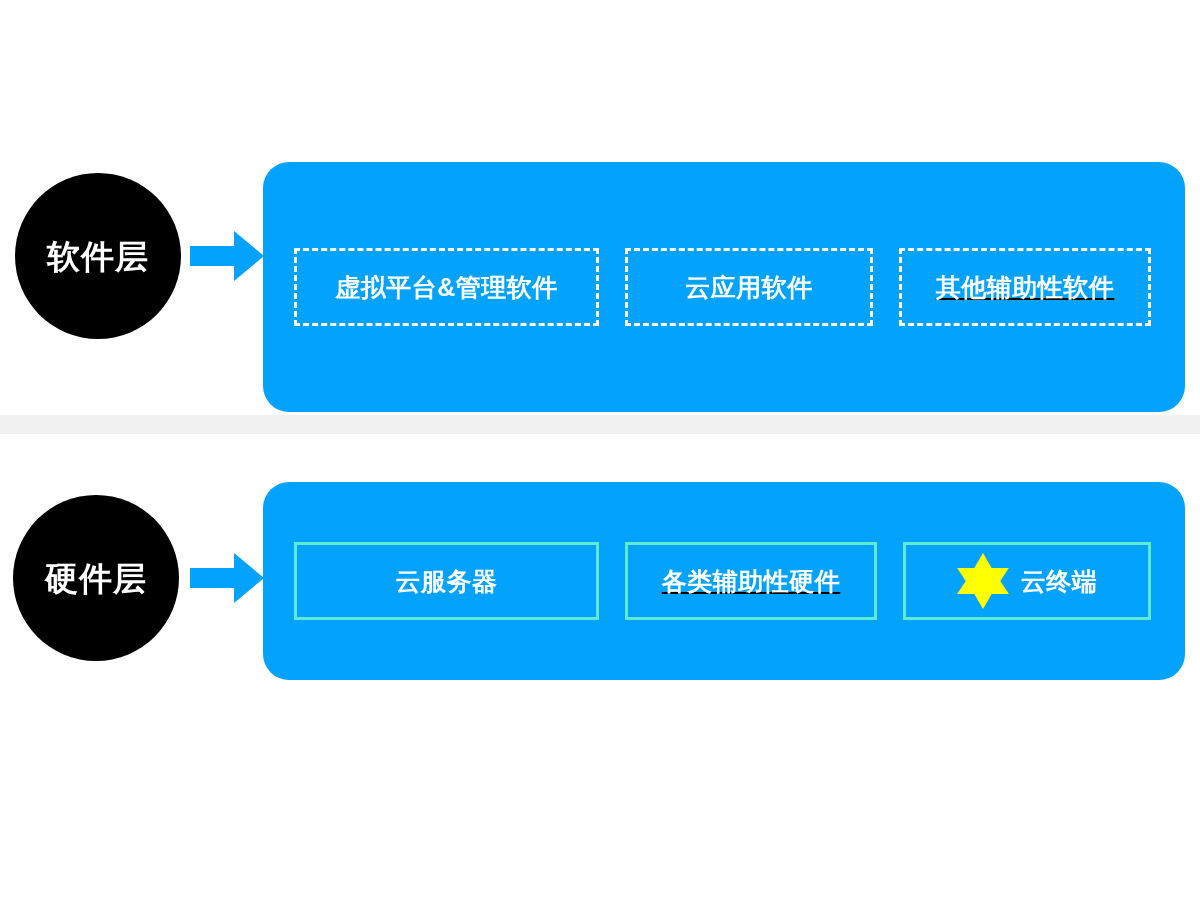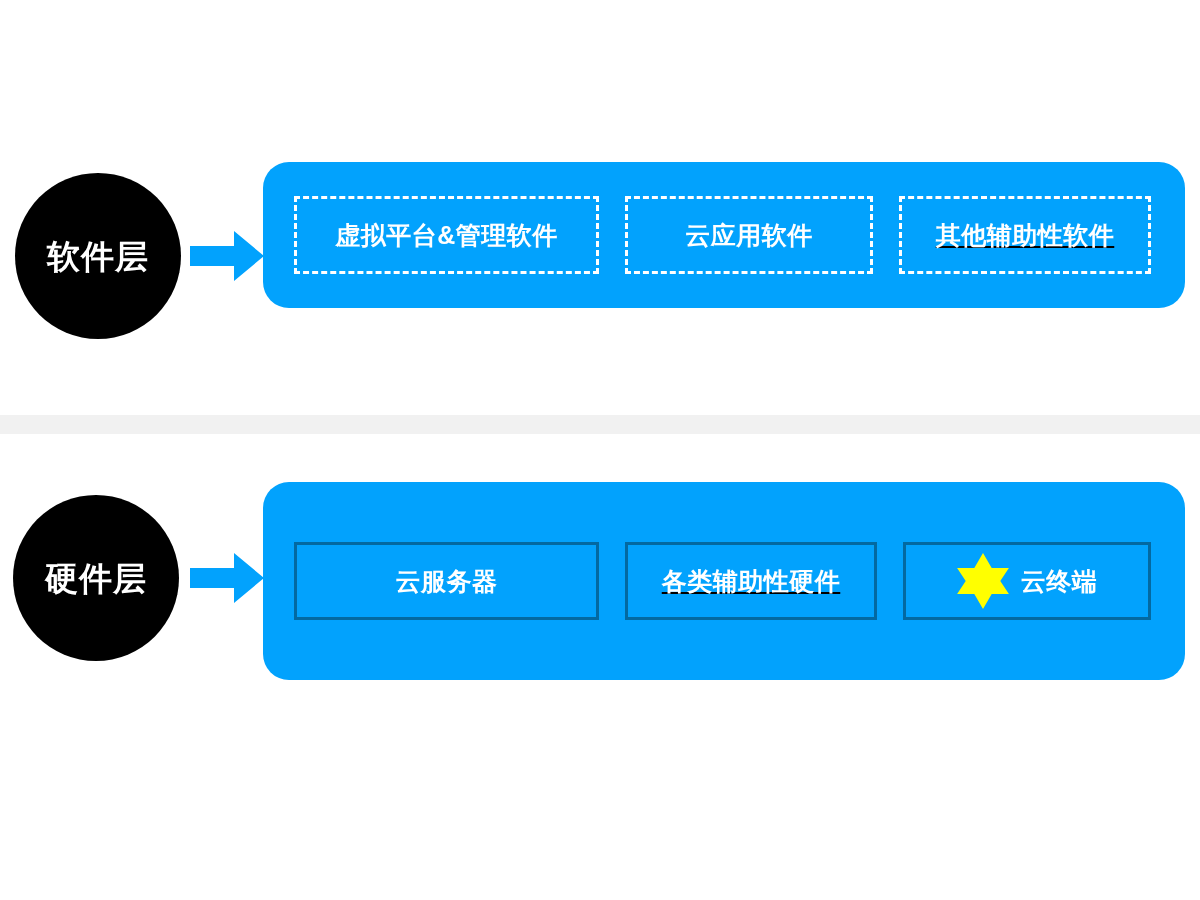--- a/index.html
+++ b/index.html
@@ -92,21 +92,21 @@
     display: flex;
     align-items: center;
     justify-content: center;
     gap: 12px;
     padding: 0 14px;
   }
   .item-box.dashed {
     border: 3px dashed #ffffff;
   }
   .item-box.solid {
-    border: 3px solid #0369a1;
+    border: 3px solid #5eead4;
   }
   .item-label {
     color: #ffffff;
     font-size: 25px;
     font-weight: bold;
     white-space: nowrap;
     line-height: 1;
     letter-spacing: 0.5px;
   }
 
@@ -134,21 +134,21 @@
     <div class="layer-badge" style="left:15px; top:173px; width:166px; height:166px;">
       <span class="layer-badge-label">软件层</span>
     </div>
 
     <div class="layer-arrow" style="left:190px; top:229px;">
       <svg viewBox="0 0 74 54" xmlns="http://www.w3.org/2000/svg" aria-hidden="true">
         <polygon points="0,17 44,17 44,2 74,27 44,52 44,37 0,37" fill="#02a2fd"></polygon>
       </svg>
     </div>
 
-    <div class="layer-panel" style="left:263px; top:162px; width:922px; height:146px;">
+    <div class="layer-panel" style="left:263px; top:162px; width:922px; height:250px;">
       <div class="panel-inner">
 
         <div class="item-box dashed w-a">
           <span class="item-label">虚拟平台&amp;管理软件</span>
         </div>
 
         <div class="item-box dashed w-b">
           <span class="item-label">云应用软件</span>
         </div>
 

